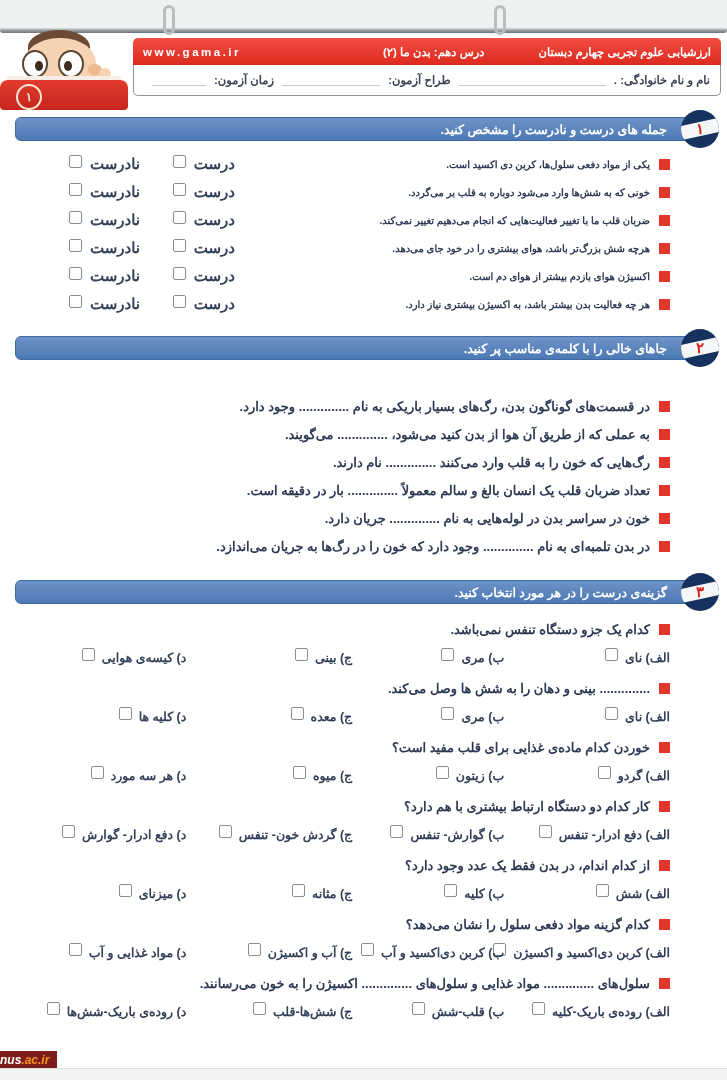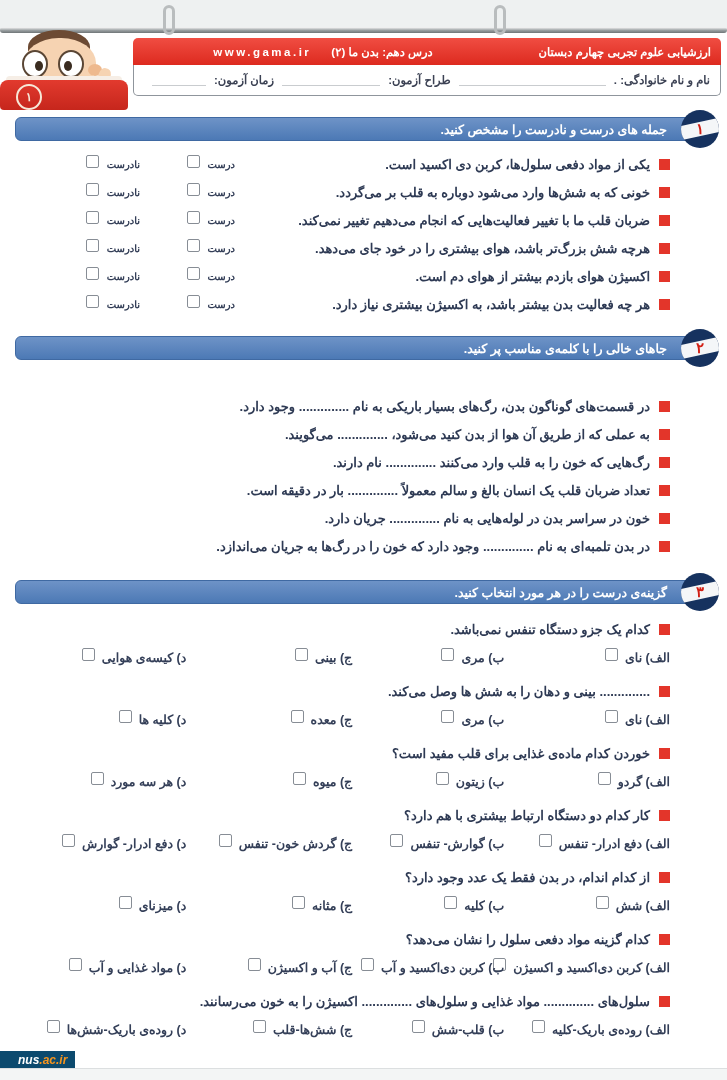--- a/index.html
+++ b/index.html
@@ -16,22 +16,22 @@
   .ring { position:absolute; top:5px; width:12px; height:30px;
           border:3px solid #b9bdbe; border-radius:7px; background:transparent; }
   .ring.r1 { left:163px; } .ring.r2 { left:494px; }
 
   
   .header-card { position:absolute; top:38px; left:133px; width:588px; }
   .red-bar { display:flex; height:27px; background:linear-gradient(#f04d42,#dd2a1f);
              border-radius:5px 5px 0 0; align-items:center; color:#fff; font-size:11.5px; font-weight:bold; }
   .red-bar .cell { padding:0 10px; white-space:nowrap; }
   .red-cell-title { flex:1.35; text-align:right; }
-  .red-cell-lesson { flex:1; text-align:left; }
-  .red-cell-site { flex:1.1; text-align:right; letter-spacing:2.5px; direction:ltr; }
+  .red-cell-lesson { flex:1; text-align:right; }
+  .red-cell-site { flex:1.1; text-align:left; letter-spacing:2.5px; direction:ltr; }
   .white-row { display:flex; align-items:center; height:31px; background:#fff;
                border:1px solid #8f959c; border-top:none; border-radius:0 0 5px 5px;
                font-size:11.5px; font-weight:bold; color:#3c4254; padding:0 10px; }
   .white-row .lbl { white-space:nowrap; }
   .write-line { border-bottom:1px solid #c9cccf; height:11px; margin:0 8px; }
   .wl-name { flex:1.5; } .wl-designer { flex:1; } .wl-time { flex:.55; }
 
   
   .mascot { position:absolute; top:28px; left:0; width:140px; height:82px; z-index:3; }
   .m-hair { position:absolute; left:28px; top:2px; width:62px; height:34px; background:#6c4a33; border-radius:50% 50% 40% 40%; }
@@ -64,44 +64,44 @@
                display:flex; align-items:center; justify-content:center;
                color:#d21f14; font-size:15px; font-weight:bold; }
 
   .bullet { width:11px; height:11px; background:#e3352a; flex:0 0 auto; }
   .cb { width:13px; height:13px; background:#fff; border:1.5px solid #878d95; border-radius:2px;
         flex:0 0 auto; margin-bottom:5px; cursor:pointer; }
 
   
   .tf-rows { margin:9px 57px 0 55px; }
   .tf-row { display:flex; align-items:center; height:28px; }
-  .tf-stmt { flex:1; display:flex; align-items:center; gap:9px; font-size:13px; font-weight:bold; }
-  .tf-cell { display:flex; align-items:center; gap:8px; font-size:10px; font-weight:bold; color:#343f58; }
+  .tf-stmt { flex:1; display:flex; align-items:flex-end; gap:9px; font-size:10px; font-weight:bold; }
+  .tf-cell { display:flex; align-items:center; gap:8px; font-size:15px; font-weight:bold; color:#343f58; }
   .tf-cell.true { width:95px; } .tf-cell.false { width:85px; }
 
   
   .fill-rows { margin:32px 57px 0 30px; }
   .fill-row { display:flex; align-items:center; height:28px; gap:9px;
               font-size:13px; font-weight:bold; }
 
   
   .mc-list { margin:12px 57px 0 18px; }
-  .mc-q { margin-bottom:3px;margin-top:6px; }
+  .mc-q { margin-bottom:3px; }
   .mc-stmt { display:flex; align-items:center; gap:9px; height:26px; font-size:13px; font-weight:bold; }
   .mc-opts { display:grid; grid-template-columns:24% 22% 24% 30%; align-items:center;
              height:30px; margin-left:-39px; }
   .mc-opt { display:flex; align-items:center; gap:7px; font-size:12.5px; font-weight:bold; color:#343f58;
             white-space:nowrap; }
 
   .spacer-s1 { height:12px; } 
 
   
   .footer-band { position:absolute; bottom:0; left:0; width:727px; height:12px;
                  background:#f3f5f5; border-top:1px solid #dcdfe0; }
-  .watermark { position:absolute; bottom:10px; left:0; background:#0c4a6e; padding:2px 8px 3px 18px;
+  .watermark { position:absolute; bottom:10px; left:0; background:#7f1d1d; padding:2px 8px 3px 0;
                font-style:italic; font-weight:bold; font-size:12px; direction:ltr; }
   .watermark .wm-a { color:#ffffff; } .watermark .wm-b { color:#f7941d; }
 </style>
 </head>
 <body>
 
 <div class="page">
 
   <div class="top-strip"></div>
   <div class="rod"></div>

